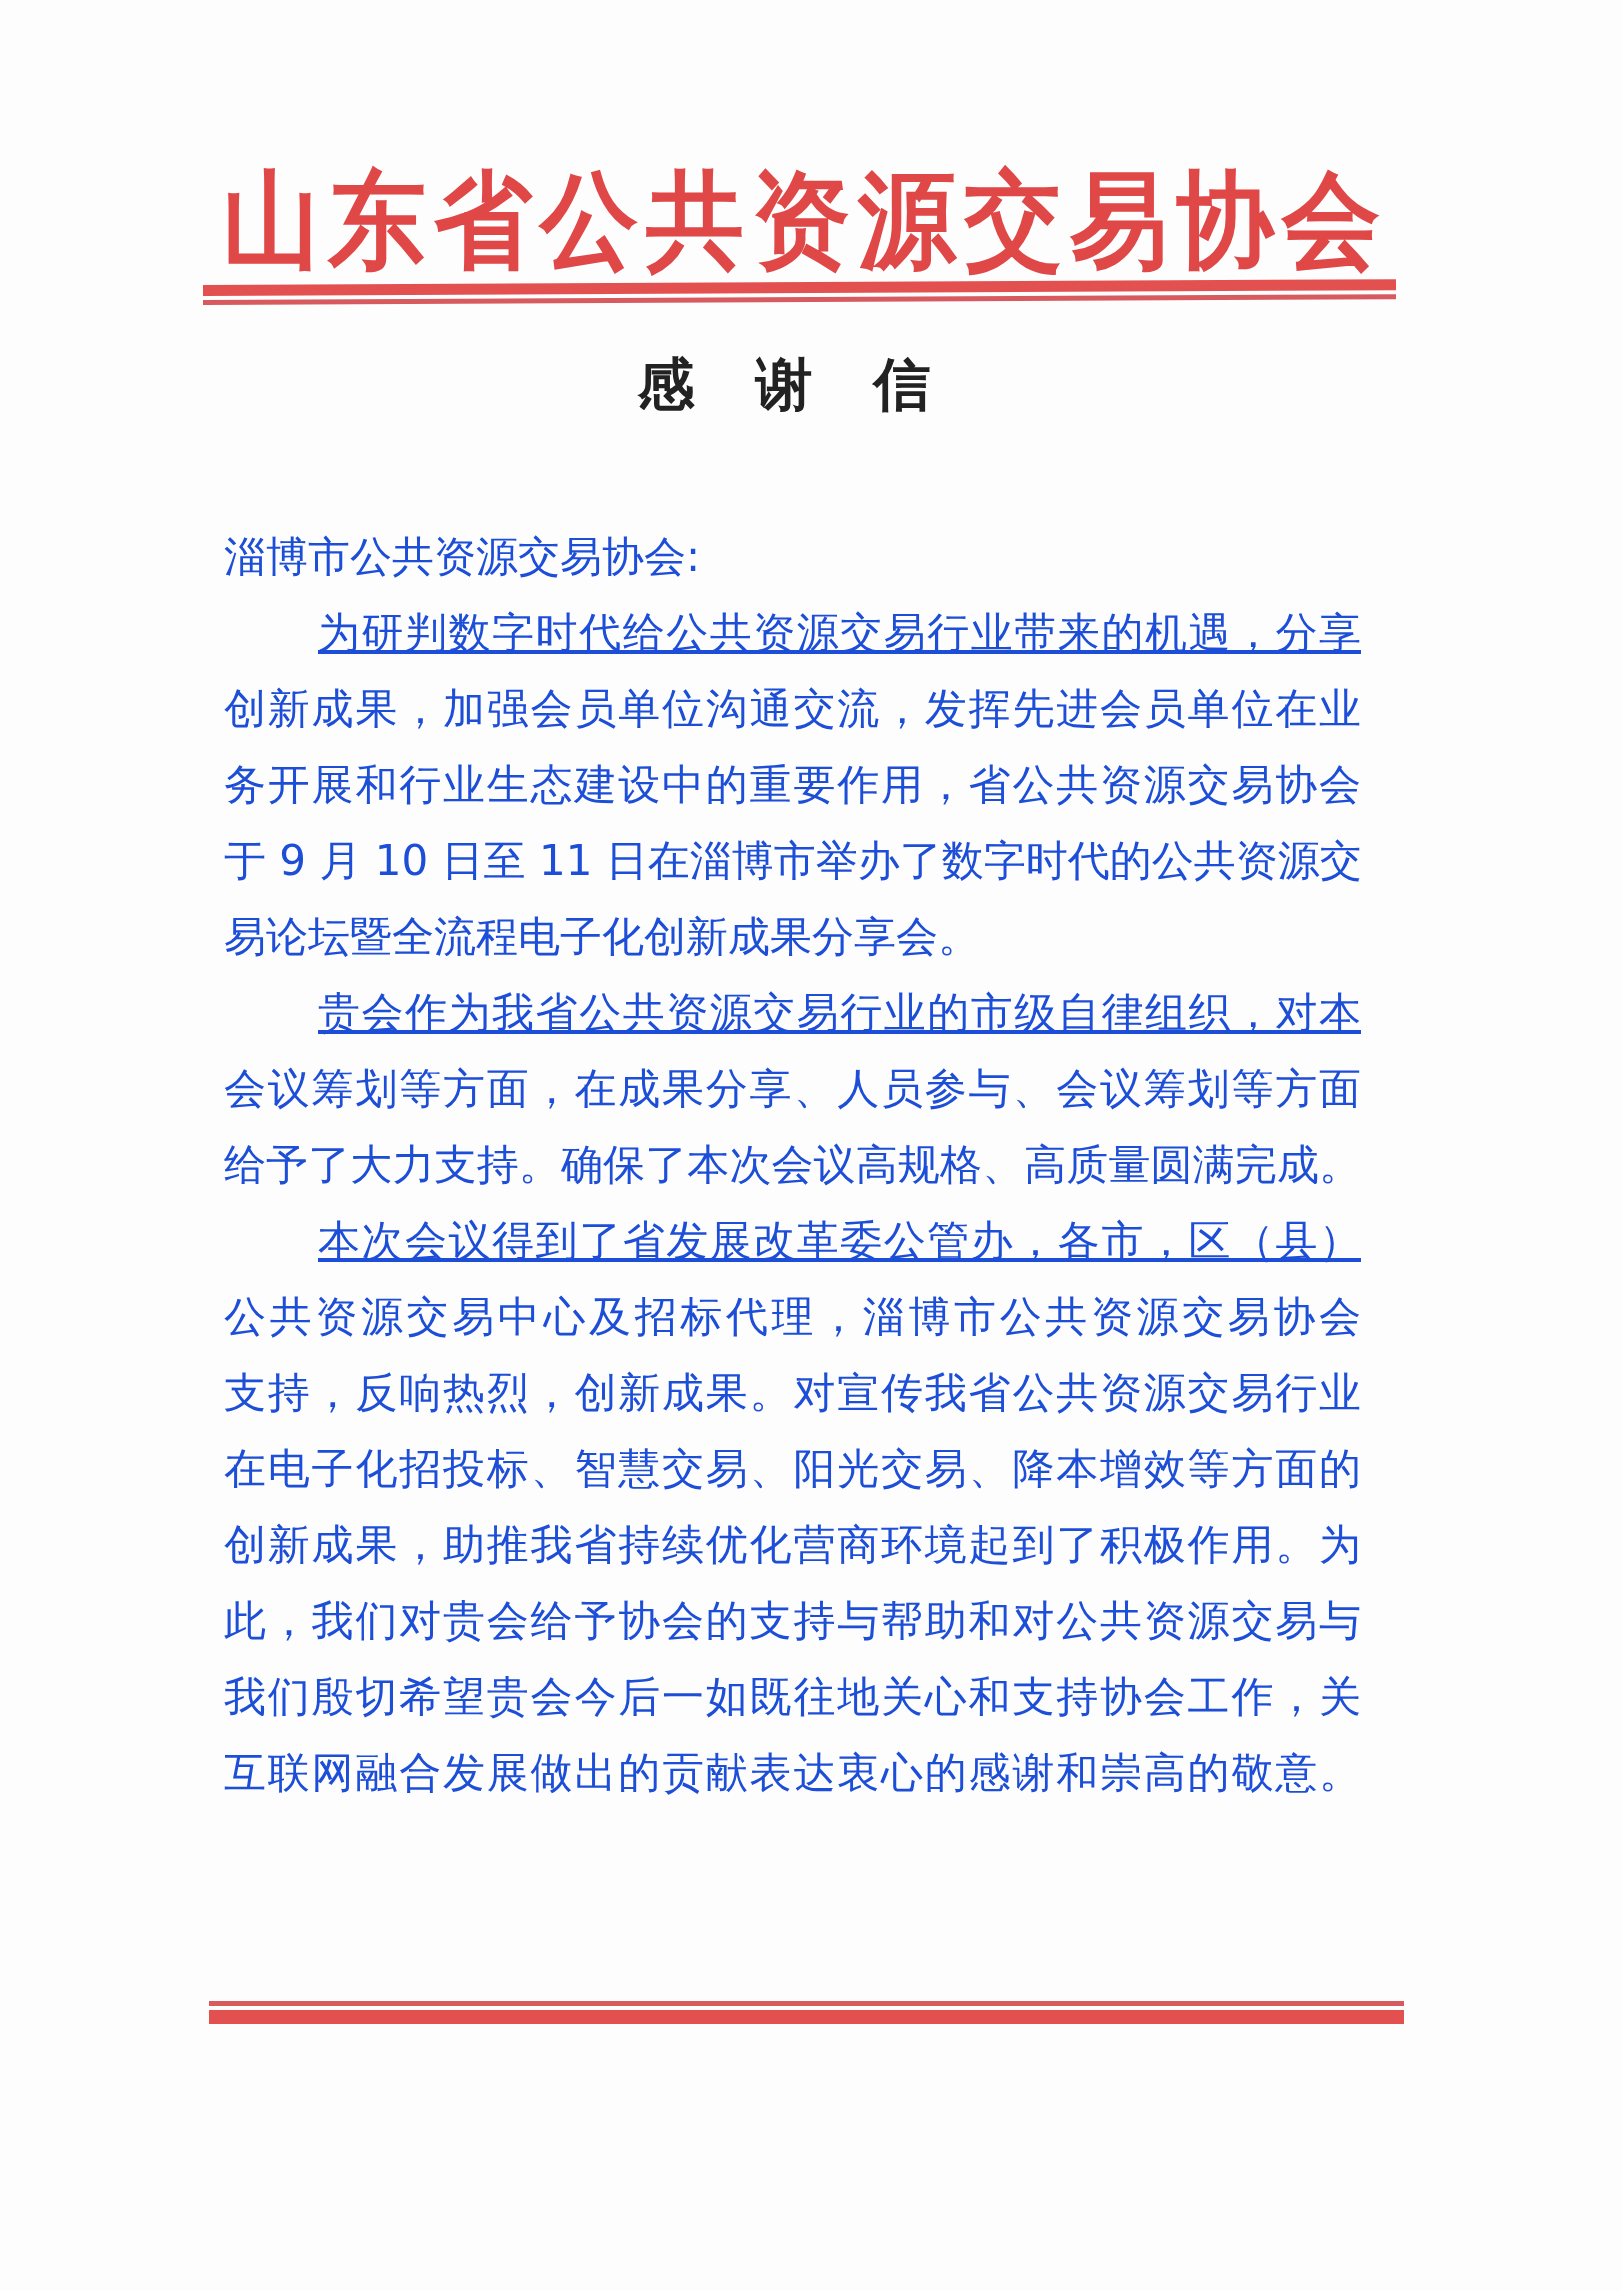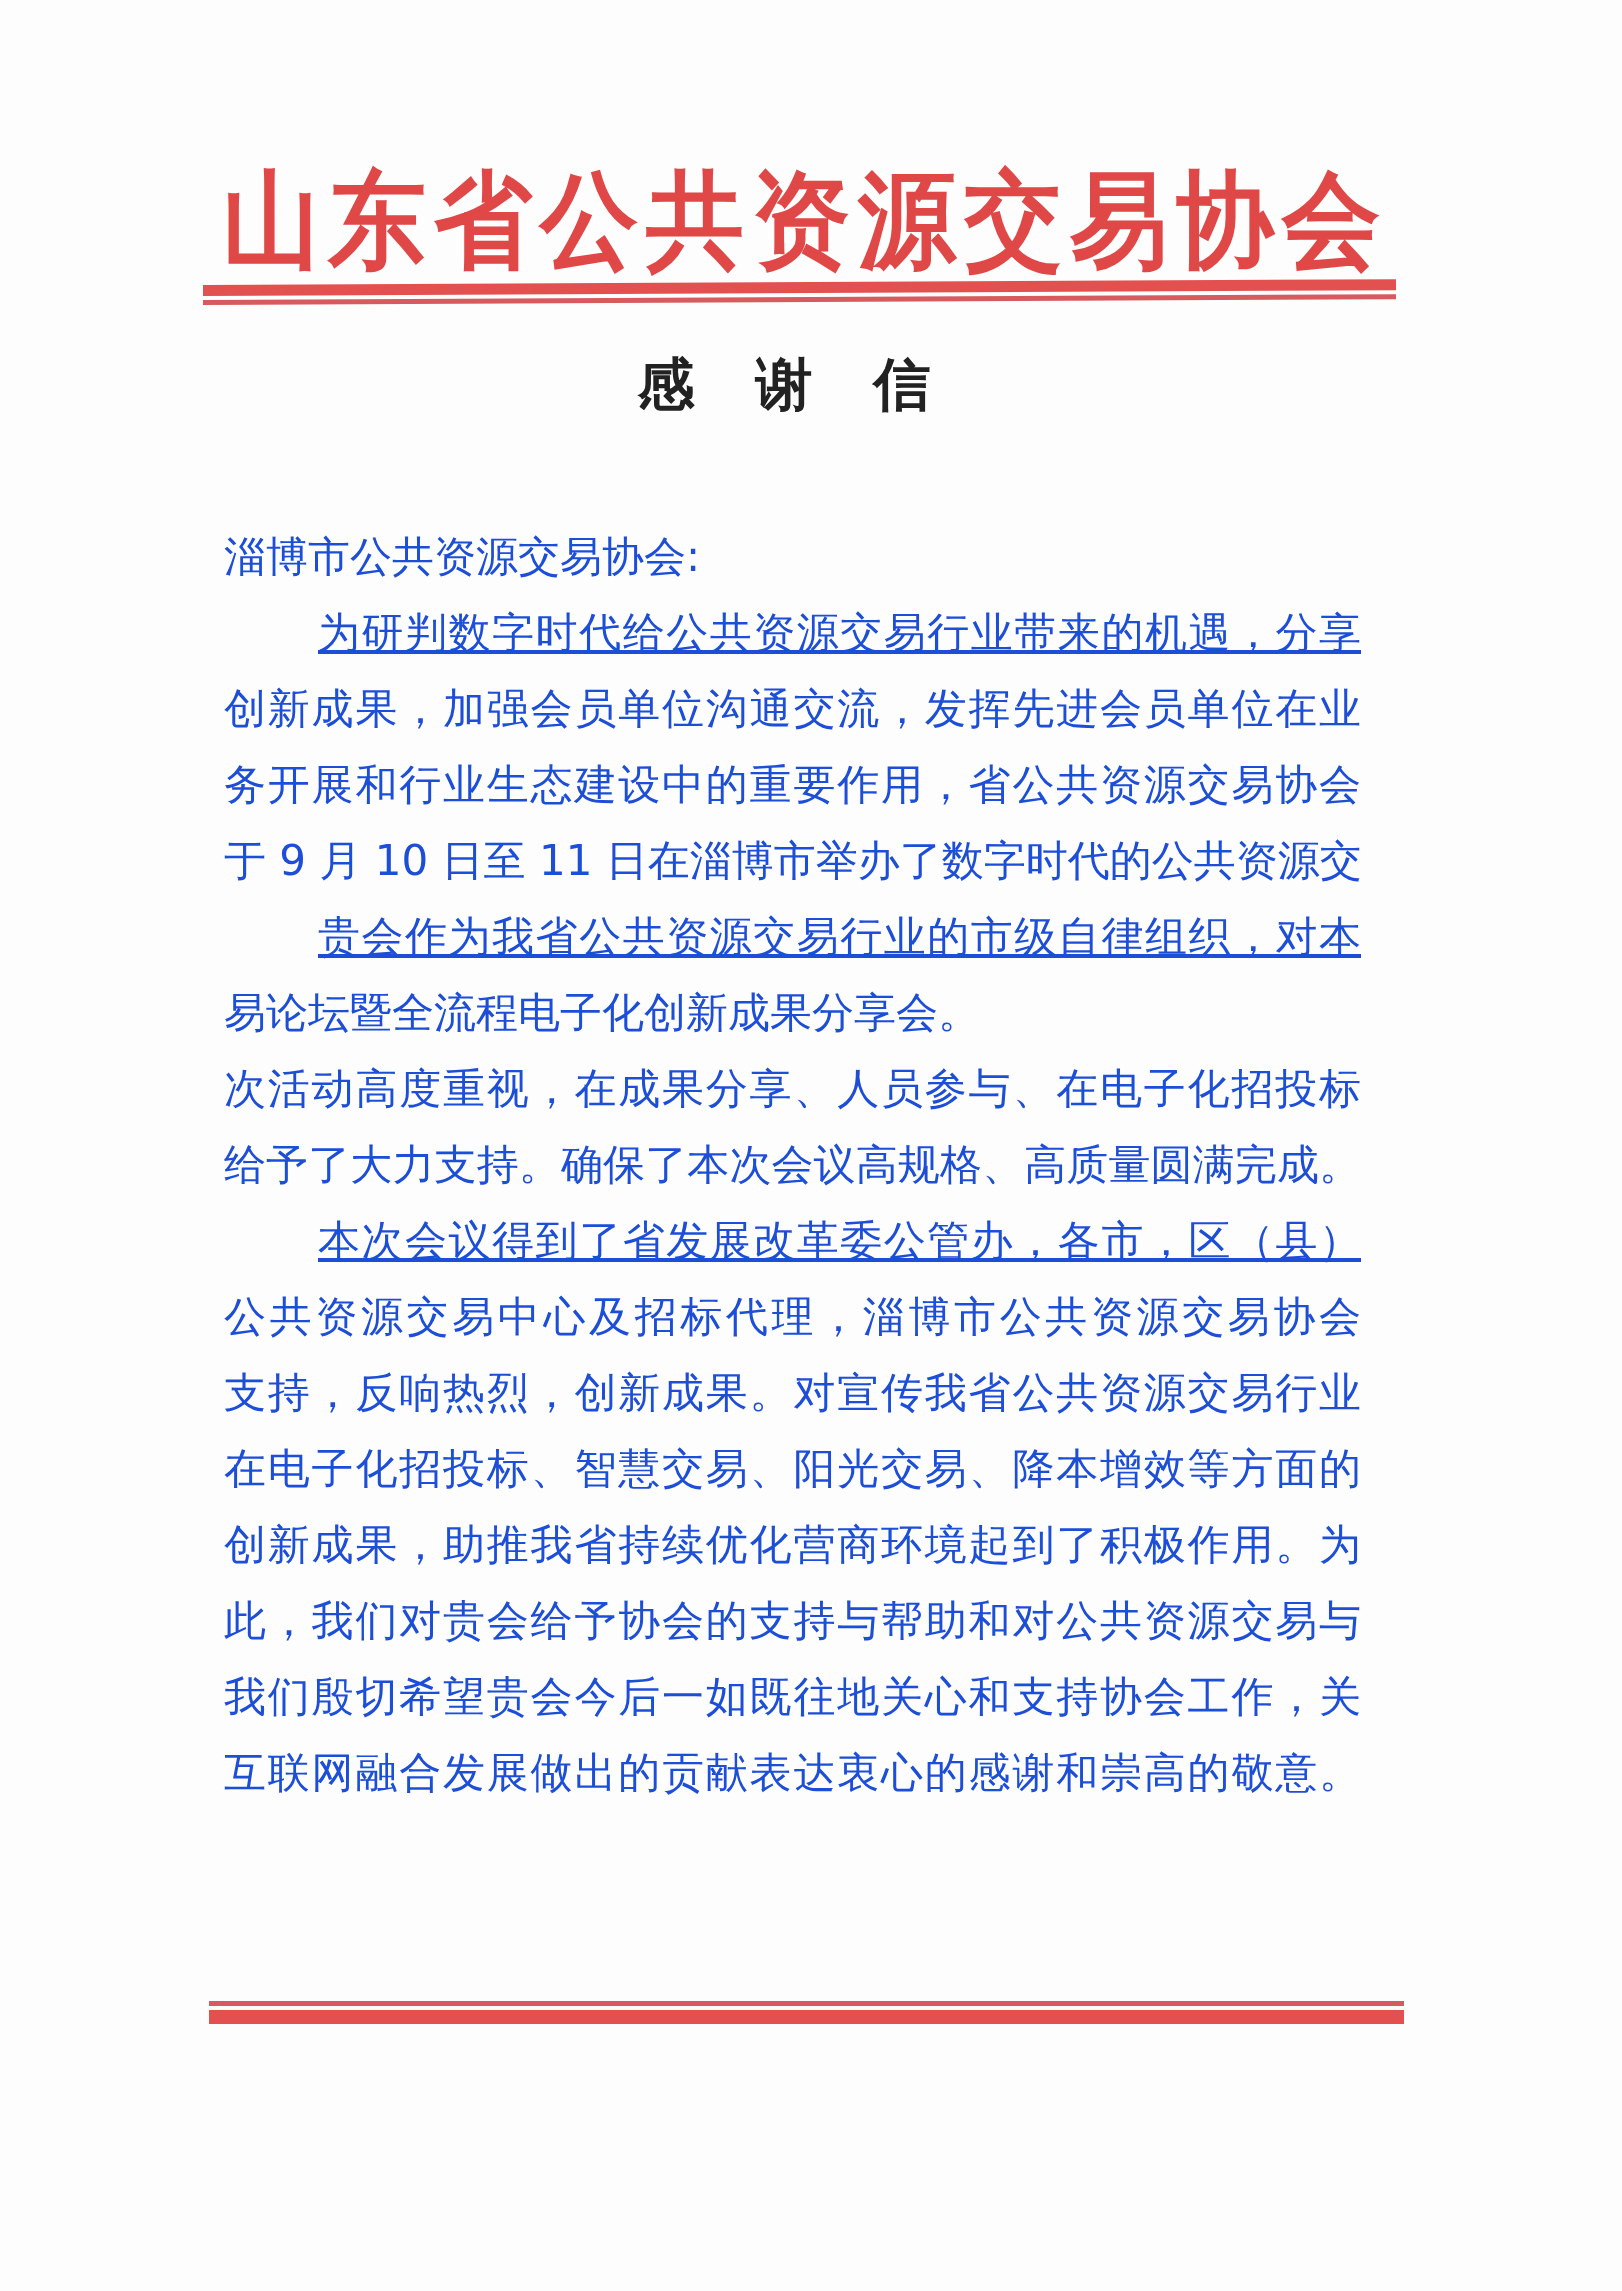--- a/index.html
+++ b/index.html
@@ -107,23 +107,23 @@
   <span>信</span>
 </div>
 
 <div class="letter-body">
   <div class="line last">淄博市公共资源交易协会:</div>
   <div id="body-lines">
       <div class="line indent">为研判数字时代给公共资源交易行业带来的机遇，分享</div>
       <div class="line">创新成果，加强会员单位沟通交流，发挥先进会员单位在业</div>
       <div class="line">务开展和行业生态建设中的重要作用，省公共资源交易协会</div>
       <div class="line">于 9 月 10 日至 11 日在淄博市举办了数字时代的公共资源交</div>
+      <div class="line last">易论坛暨全流程电子化创新成果分享会。</div>
       <div class="line indent">贵会作为我省公共资源交易行业的市级自律组织，对本</div>
-      <div class="line last">易论坛暨全流程电子化创新成果分享会。</div>
-      <div class="line">次活动高度重视，在成果分享、人员参与、在电子化招投标</div>
+      <div class="line">会议筹划等方面，在成果分享、人员参与、会议筹划等方面</div>
       <div class="line">给予了大力支持。确保了本次会议高规格、高质量圆满完成。</div>
       <div class="line indent">本次会议得到了省发展改革委公管办，各市，区（县）</div>
       <div class="line">公共资源交易中心及招标代理，淄博市公共资源交易协会</div>
       <div class="line">支持，反响热烈，创新成果。对宣传我省公共资源交易行业</div>
       <div class="line">在电子化招投标、智慧交易、阳光交易、降本增效等方面的</div>
       <div class="line">创新成果，助推我省持续优化营商环境起到了积极作用。为</div>
       <div class="line">此，我们对贵会给予协会的支持与帮助和对公共资源交易与</div>
       <div class="line">我们殷切希望贵会今后一如既往地关心和支持协会工作，关</div>
       <div class="line">互联网融合发展做出的贡献表达衷心的感谢和崇高的敬意。</div>
     </div>

